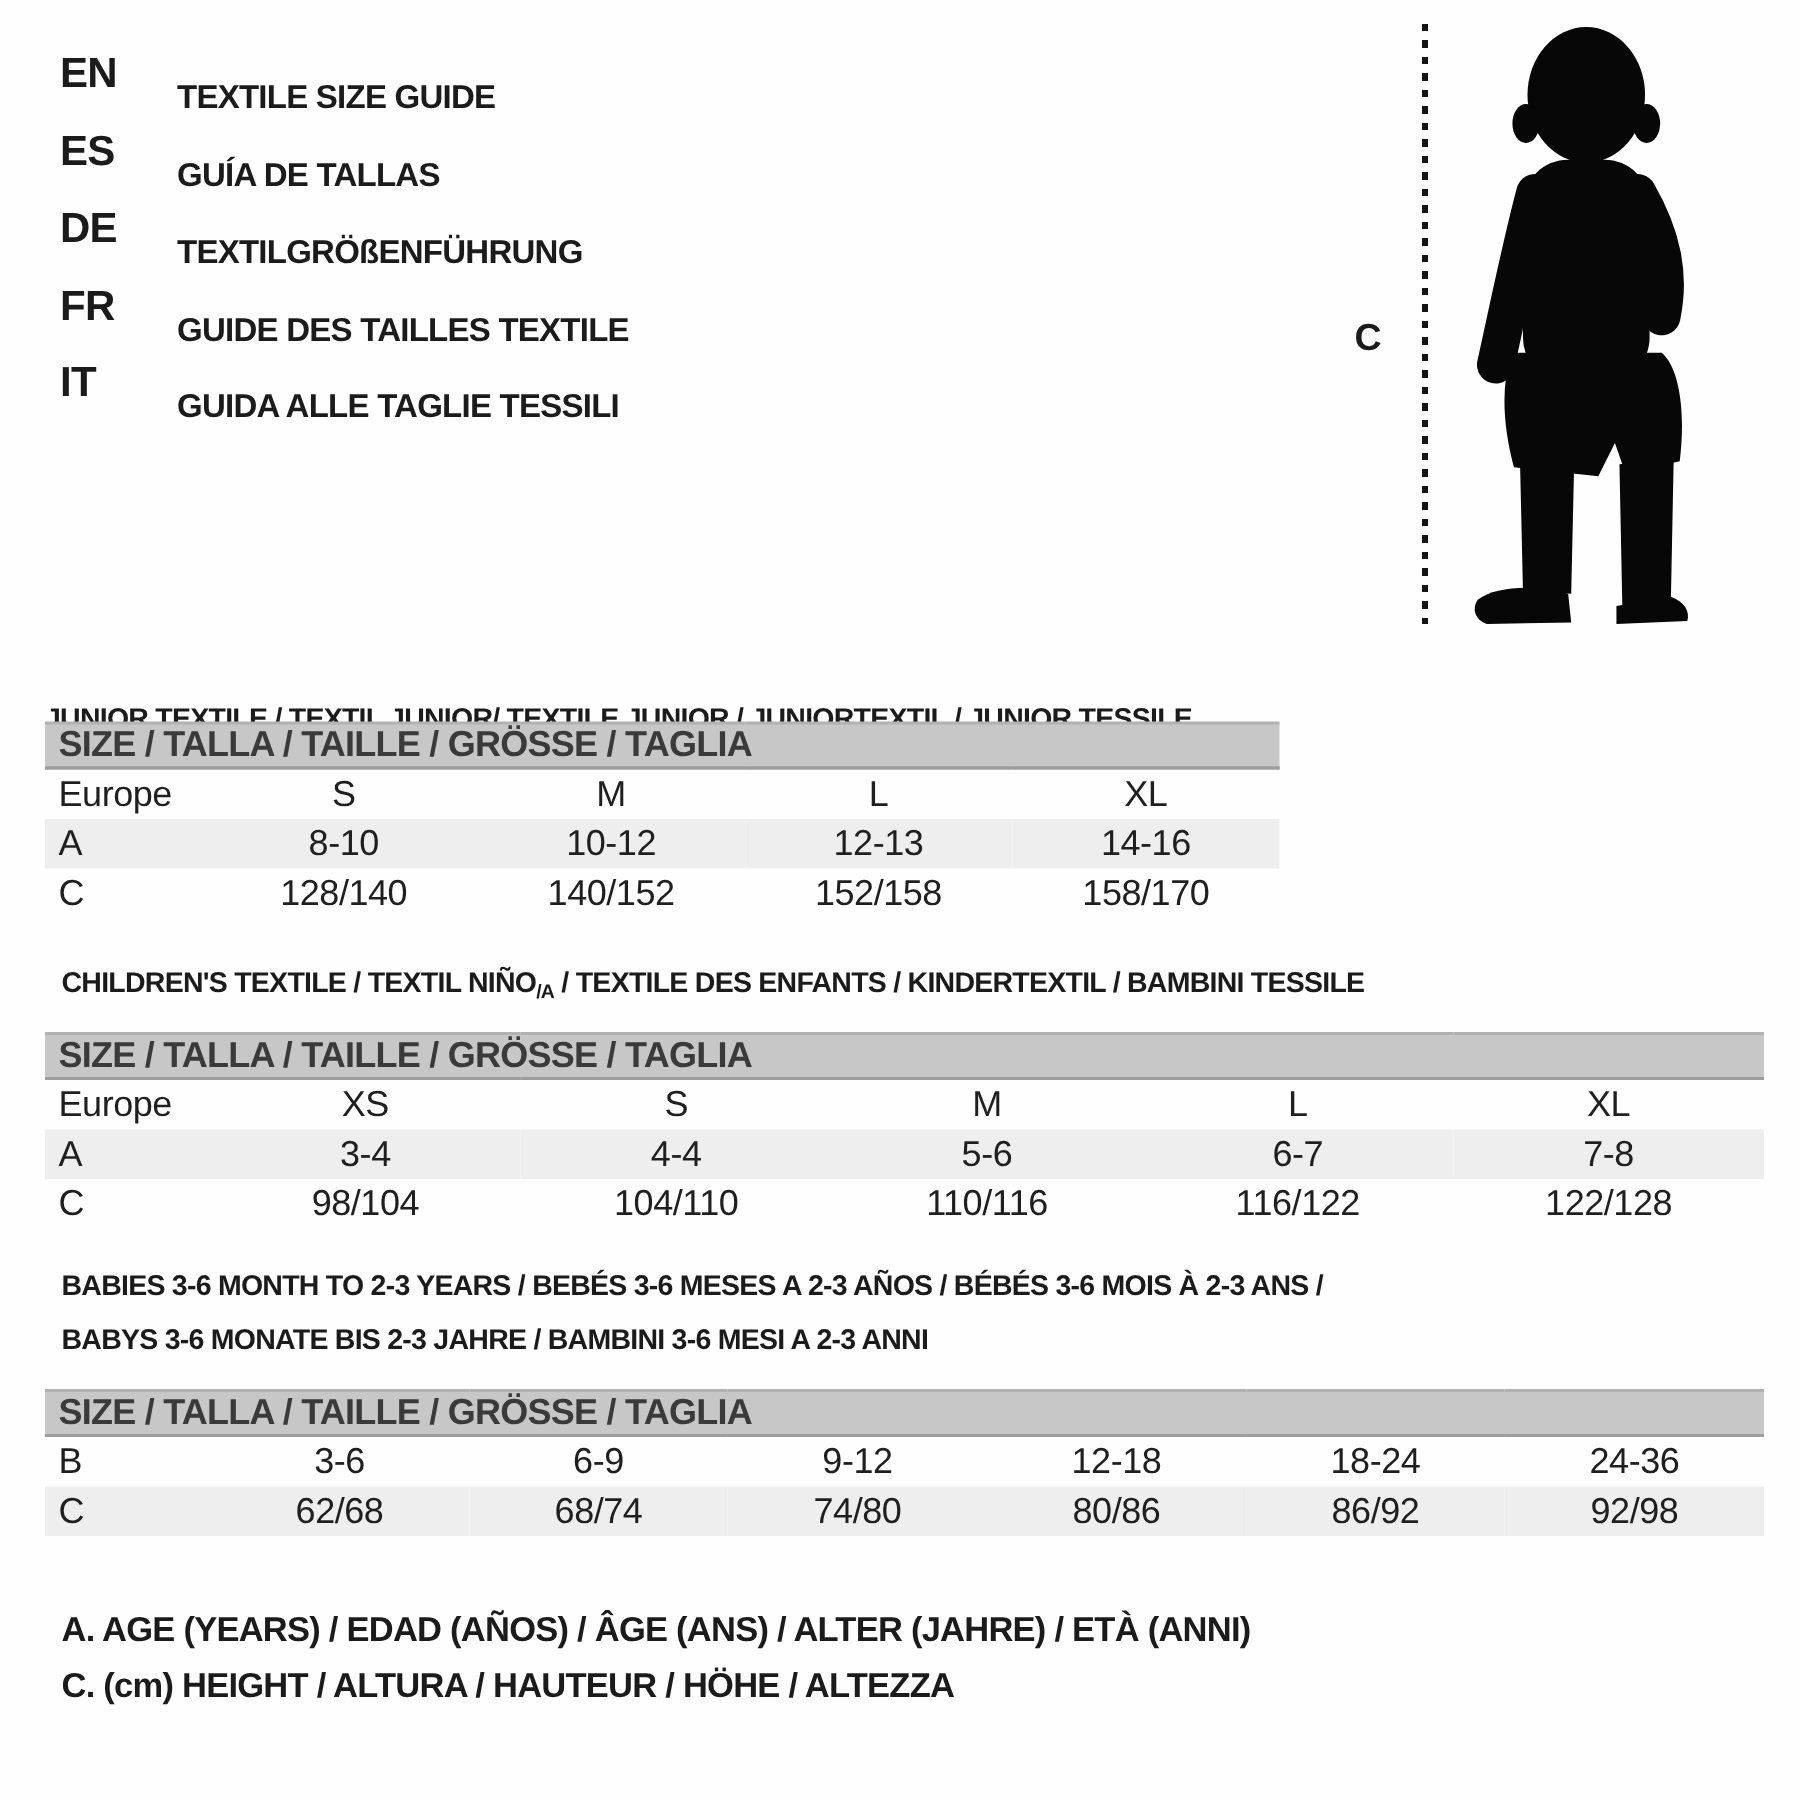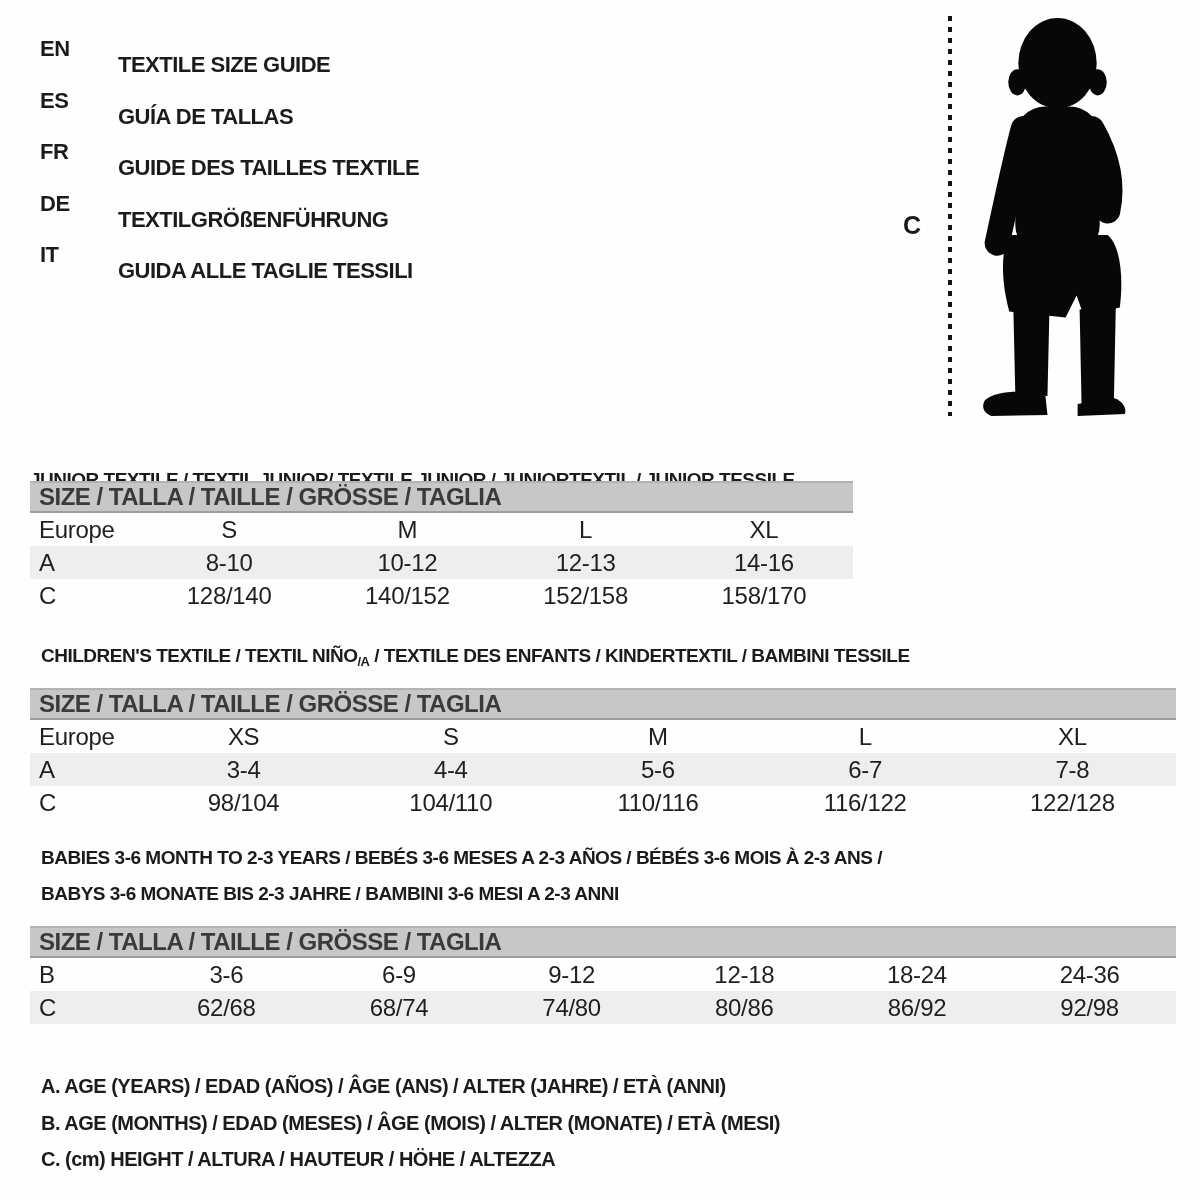--- a/index.html
+++ b/index.html
@@ -10,21 +10,21 @@
     color: var(--text, #1b1b1b);
     position: relative;
     overflow: hidden;
   }
   .abs { position: absolute; }
 
   
   .lang-list { left: 40px; top: 31px; }
   .lang-row { display: flex; line-height: 35.6px; }
   .lang-code {
-    width: 78px; font-size: 22px; font-weight: 700; letter-spacing: -0.5px;
+    width: 78px; font-size: 28px; font-weight: 700; letter-spacing: -0.5px;
   }
   .lang-title { font-size: 22px; font-weight: 700; letter-spacing: -0.5px; margin-top: 16px; }
 
   
   .measure-line {
     left: 948px; top: 16px; width: 4px; height: 400px;
     background: repeating-linear-gradient(to bottom, #141414 0 5px, transparent 5px 11px);
   }
   .measure-label {
     left: 903px; top: 211px; font-size: 25px; font-weight: 700;
@@ -60,43 +60,43 @@
   table.size-table td {
     height: 33px; font-size: 24px; font-weight: 400; letter-spacing: -0.3px;
     text-align: center; padding: 0; color: #1f1f1f;
   }
   table.size-table td.lbl { text-align: left; padding-left: 9px; }
   table.size-table tbody tr:nth-child(even) { background: var(--row-stripe, #eeeeee); }
 
   
   .legend { left: 41px; top: 1068px; }
   .legend-line {
-    font-size: 20px; font-weight: 700; letter-spacing: -0.5px; line-height: 36.5px;
+    font-size: 23px; font-weight: 700; letter-spacing: -0.5px; line-height: 36.5px;
     white-space: nowrap;
   }
 </style>
 </head>
 <body style="--background: #fefefe; --text: #1b1b1b; --table-header-bg: #c7c7c7; --table-header-border: #9e9e9e; --table-header-text: #3a3a3a; --row-stripe: #eeeeee; --silhouette: #070707;">
 
 <div class="abs lang-list">
   <div class="lang-row">
     <span class="lang-code">EN</span>
     <span class="lang-title">TEXTILE SIZE GUIDE</span>
   </div>
   <div class="lang-row">
     <span class="lang-code">ES</span>
     <span class="lang-title">GUÍA DE TALLAS</span>
   </div>
   <div class="lang-row">
+    <span class="lang-code">DE</span>
+    <span class="lang-title">TEXTILGRÖßENFÜHRUNG</span>
+  </div>
+  <div class="lang-row">
     <span class="lang-code">FR</span>
     <span class="lang-title">GUIDE DES TAILLES TEXTILE</span>
-  </div>
-  <div class="lang-row">
-    <span class="lang-code">DE</span>
-    <span class="lang-title">TEXTILGRÖßENFÜHRUNG</span>
   </div>
   <div class="lang-row">
     <span class="lang-code">IT</span>
     <span class="lang-title">GUIDA ALLE TAGLIE TESSILI</span>
   </div>
 </div>
 
 <div class="abs measure-line"></div>
 <div class="abs measure-label">C</div>
 <svg class="abs silhouette" width="165" height="402" viewBox="0 0 150 400" xmlns="http://www.w3.org/2000/svg">
@@ -229,15 +229,14 @@
       <td>74/80</td>
       <td>80/86</td>
       <td>86/92</td>
       <td>92/98</td>
     </tr>
   </tbody>
 </table>
 
 <div class="abs legend">
   <div class="legend-line">A. AGE (YEARS) / EDAD (AÑOS) / ÂGE (ANS) / ALTER (JAHRE) / ETÀ (ANNI)</div>
-  <div class="legend-line">B. AGE (MONTHS) / EDAD (MESES) / ÂGE (MOIS) / ALTER (MONATE) / ETÀ (MESI)</div>
   <div class="legend-line">C. (cm) HEIGHT / ALTURA / HAUTEUR / HÖHE / ALTEZZA</div>
 </div>
 
 </body></html>

